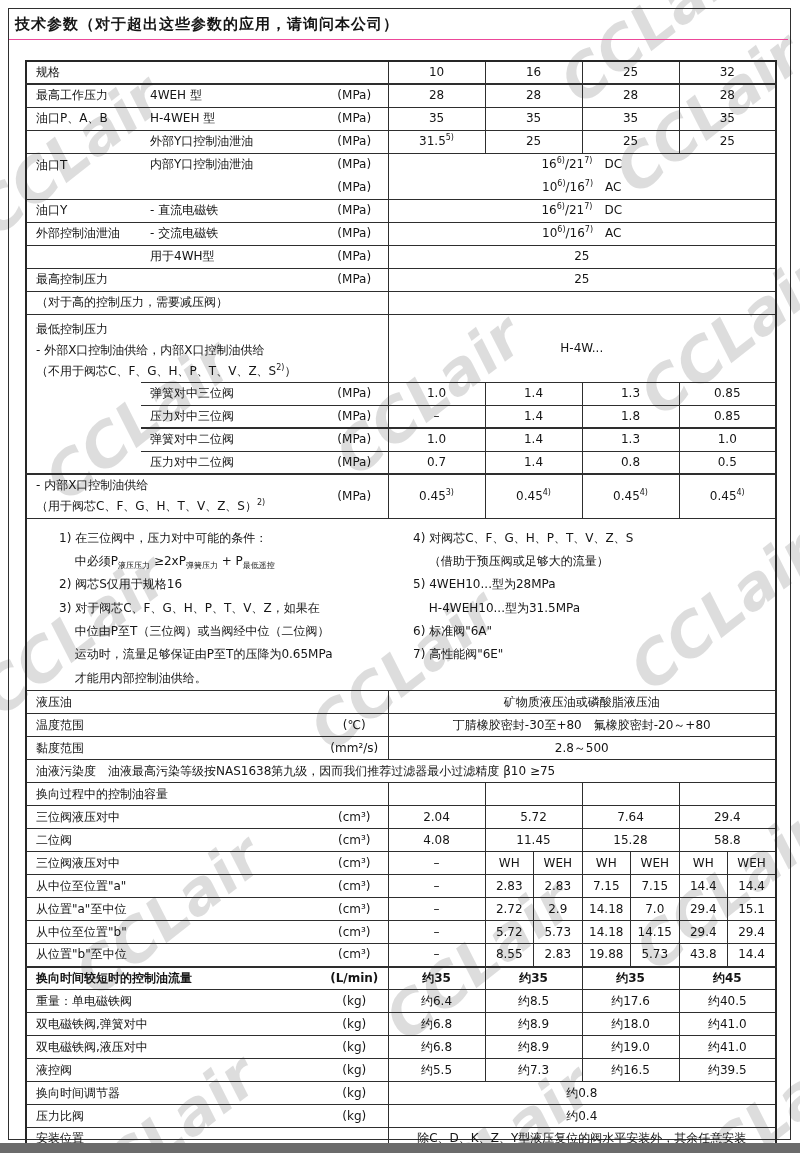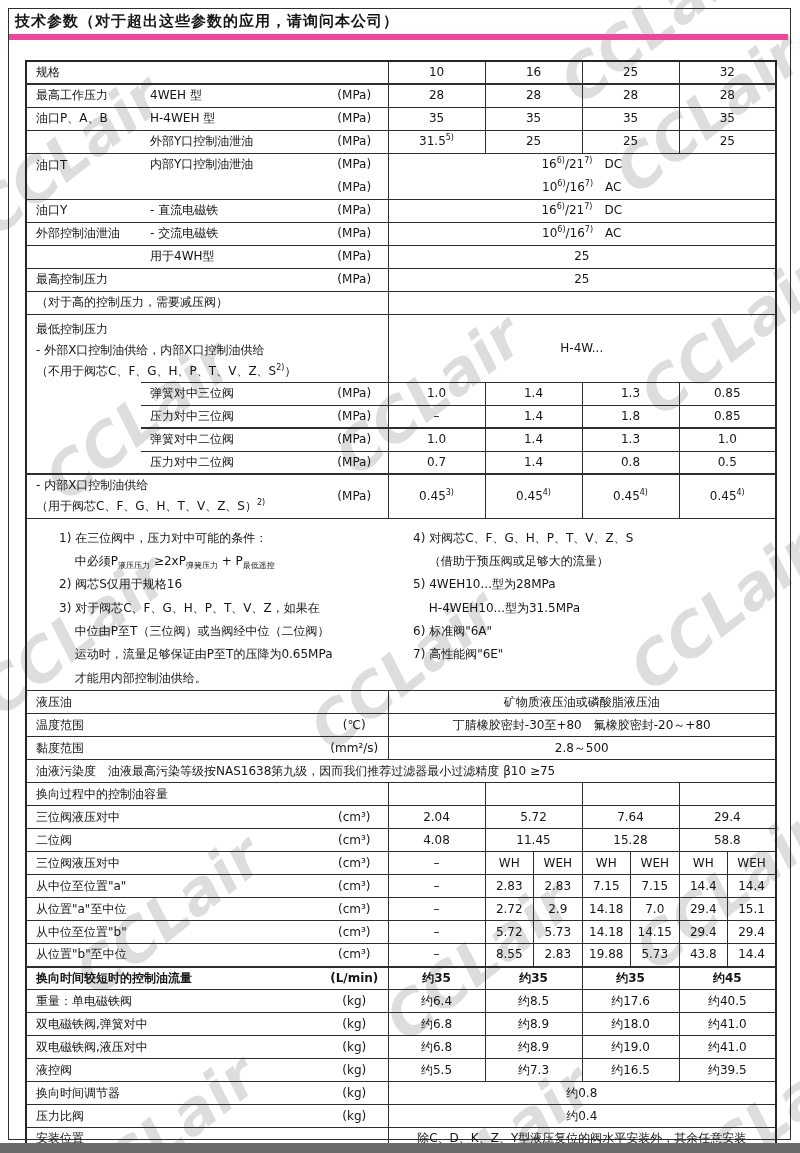--- a/index.html
+++ b/index.html
@@ -7,21 +7,21 @@
     width:800px;height:1153px;position:relative;overflow:hidden;
     background:#ffffff;color:#151515;
     font-family:"DejaVu Sans",sans-serif;
   }
   .page-border{
     position:absolute;left:8px;top:8px;width:781px;height:1130px;
     border:1px solid #2f2f2f;z-index:1;pointer-events:none;
   }
   .title-bar{
     position:absolute;left:9px;top:9px;width:779px;height:31px;
-    border-bottom:6px solid #ec4899;display:flex;align-items:center;
+    border-bottom:1px solid #ec4899;display:flex;align-items:center;
     padding-left:6px;box-sizing:border-box;z-index:2;background:transparent;
   }
   .title-bar span{font-size:15px;font-weight:bold;letter-spacing:1px;}
   .wm{
     position:absolute;font-size:60px;font-weight:bold;font-style:italic;
     color:#000;opacity:0.13;transform:rotate(-38deg);white-space:nowrap;
     z-index:0;pointer-events:none;
   }
   table.params{
     position:absolute;left:25px;top:60px;width:750px;z-index:2;

